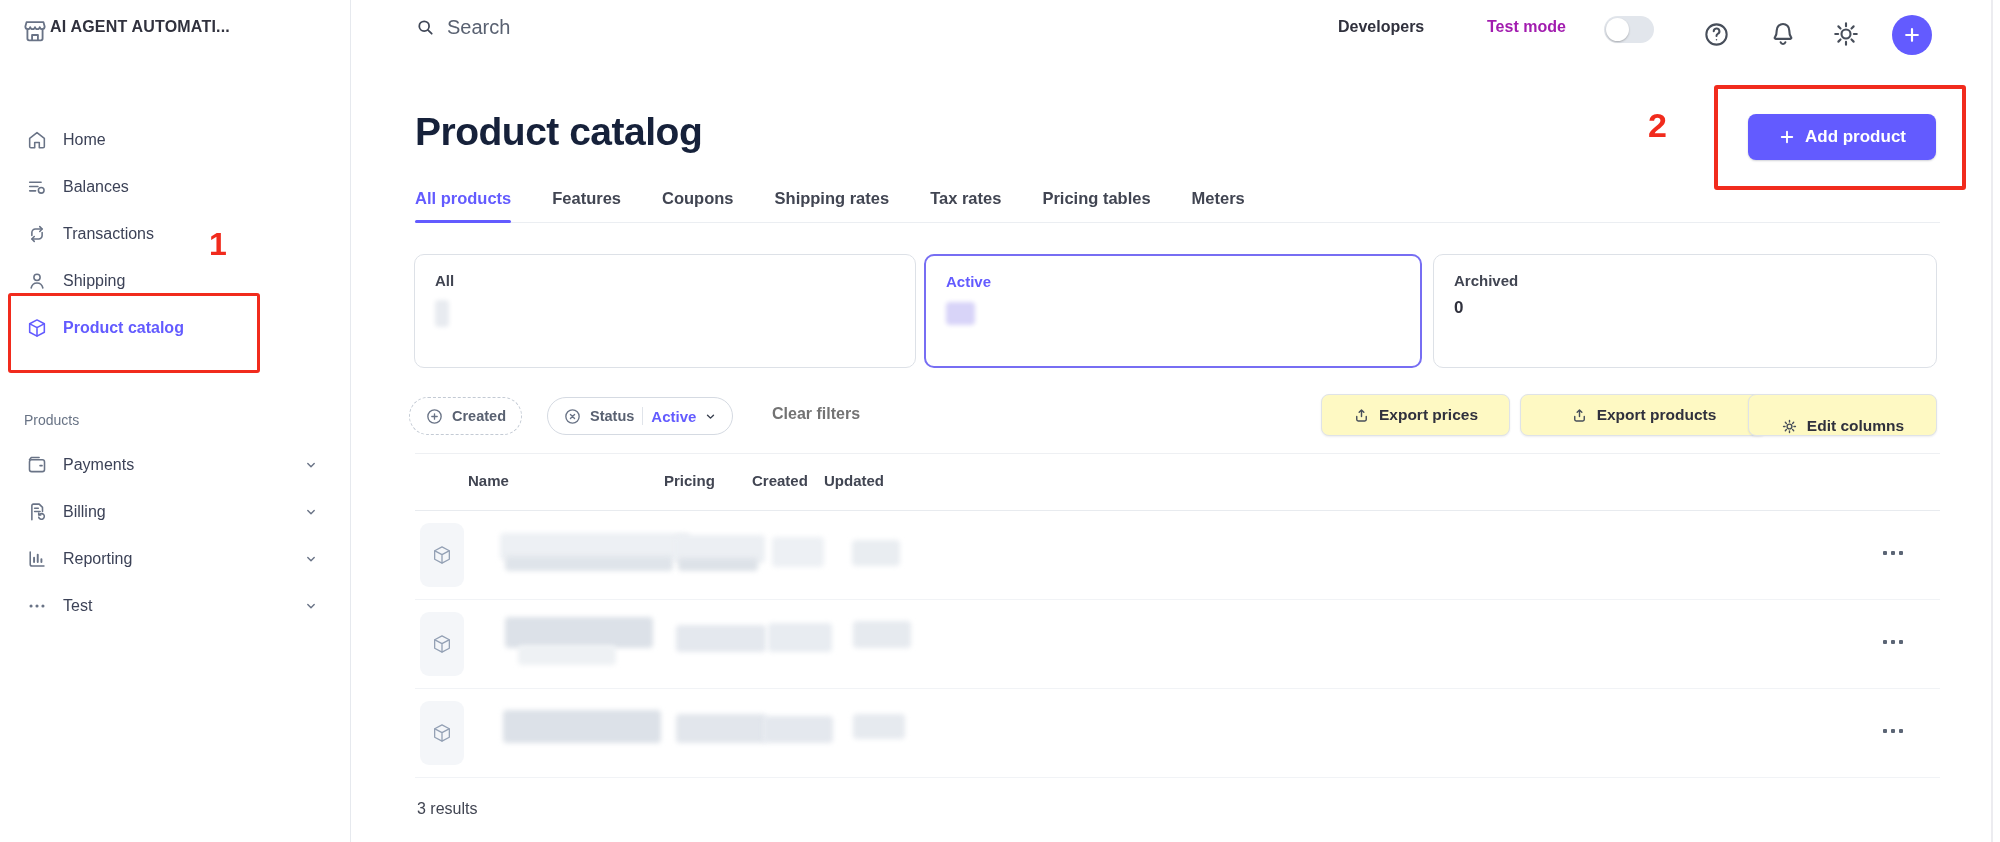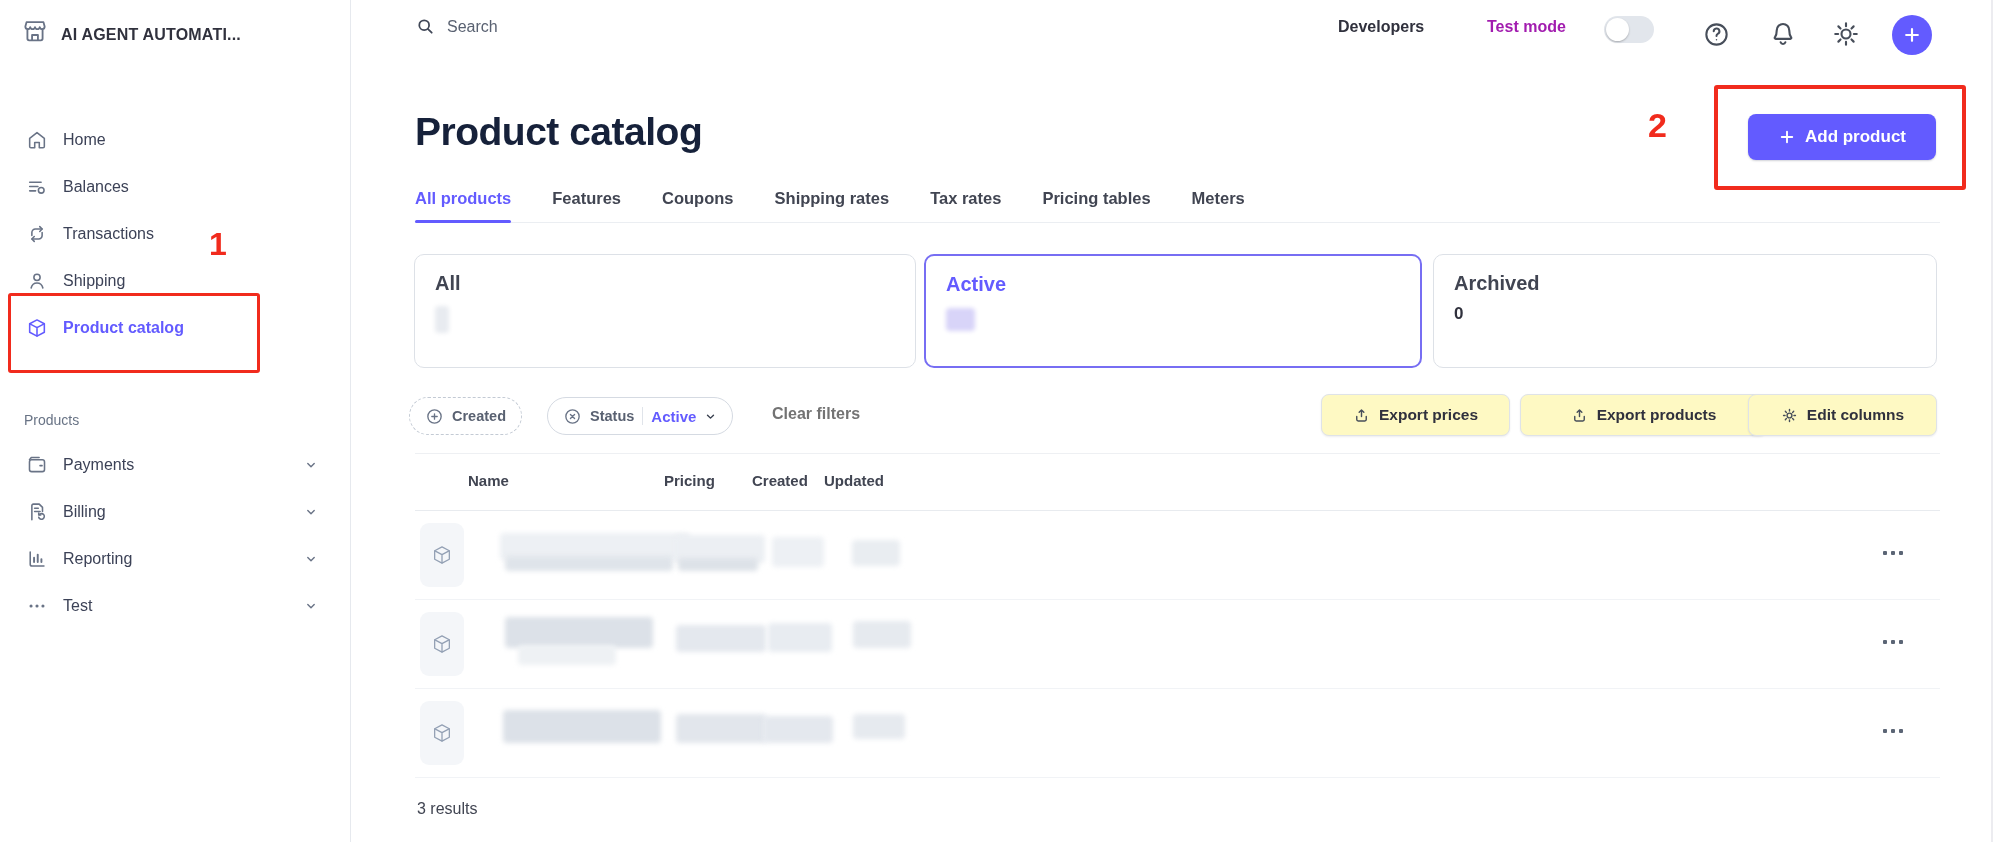--- a/index.html
+++ b/index.html
@@ -3,21 +3,21 @@
 <meta charset="utf-8">
 <style>
   html,body{margin:0;padding:0;background:#fff;}
   #app{position:relative;width:2000px;height:842px;background:#ffffff;overflow:hidden;
        font-family:"Liberation Sans",sans-serif;color:#1a1f36;}
   svg{display:block;}
   .stroke-ic{fill:none;stroke:currentColor;stroke-width:1.7;stroke-linecap:round;stroke-linejoin:round;}
 
   
   .sidebar-divider{position:absolute;left:350px;top:0;width:1px;height:842px;background:#e6e9ee;}
-  .brand{position:absolute;left:22px;top:18px;display:flex;align-items:flex-end;gap:13px;cursor:pointer;}
+  .brand{position:absolute;left:22px;top:18px;display:flex;align-items:flex-start;gap:2px;cursor:pointer;}
   .brand .ic{color:#697386;}
   .brand-label{font-size:16px;font-weight:700;color:#30313d;letter-spacing:.2px;white-space:nowrap;}
   .nav{position:absolute;left:0;top:116px;width:332px;}
   .nav-item{display:flex;align-items:center;height:47px;padding:0 14px 0 26px;cursor:pointer;
             color:#3c4257;font-size:16px;font-weight:500;}
   .nav-item .ic{width:22px;color:#697386;}
   .nav-item .lbl{margin-left:15px;white-space:nowrap;}
   .nav-item.active{color:#635bff;font-weight:700;}
   .nav-item.active .ic{color:#635bff;}
   .chev{margin-left:auto;color:#697386;}
@@ -26,21 +26,21 @@
 
   
   .red-box-1{position:absolute;left:8px;top:293px;width:246px;height:74px;border:3px solid #f12b1d;border-radius:3px;}
   .red-num-1{position:absolute;left:209px;top:226px;font-size:32px;font-weight:700;color:#f12b1d;}
   .red-box-2{position:absolute;left:1714px;top:85px;width:244px;height:97px;border:4px solid #f12b1d;border-radius:3px;}
   .red-num-2{position:absolute;left:1648px;top:106px;font-size:34px;font-weight:700;color:#f12b1d;}
 
   
   .search{position:absolute;left:415px;top:16px;display:flex;align-items:center;gap:11px;cursor:text;}
   .search .ic{color:#404757;}
-  .search-label{font-size:16px;font-weight:500;color:#596171;}
+  .search-label{font-size:20px;font-weight:500;color:#596171;}
   .developers{position:absolute;left:1338px;top:18px;font-size:16px;font-weight:600;color:#30313d;cursor:pointer;}
   .testmode-label{position:absolute;left:1487px;top:18px;font-size:16px;font-weight:700;color:#a21caf;}
   .toggle{position:absolute;left:1604px;top:16px;width:50px;height:27px;border-radius:14px;background:#e2e6ec;cursor:pointer;}
   .toggle .knob{position:absolute;left:2px;top:2px;width:23px;height:23px;border-radius:50%;background:#fff;
                 box-shadow:0 1px 2px rgba(0,0,0,.25);}
   .icon-btn{position:absolute;color:#474e5a;cursor:pointer;}
   .plus-btn{position:absolute;left:1892px;top:15px;width:40px;height:40px;border-radius:50%;background:#635bff;
             display:flex;align-items:center;justify-content:center;color:#fff;cursor:pointer;}
   .scroll-edge{position:absolute;left:1991px;top:0;width:2px;height:842px;background:#ececf0;}
 
@@ -50,21 +50,21 @@
                display:flex;align-items:center;justify-content:center;gap:9px;color:#fff;
                font-size:17px;font-weight:700;cursor:pointer;box-shadow:0 1px 2px rgba(26,31,54,.2);}
   .tabs{position:absolute;left:415px;top:189px;width:1525px;display:flex;gap:41px;border-bottom:1px solid #ebeef2;
         padding-bottom:14px;}
   .tab{font-size:16.5px;font-weight:600;color:#414552;cursor:pointer;position:relative;white-space:nowrap;}
   .tab.active{color:#635bff;}
   .tab.active::after{content:"";position:absolute;left:0;right:0;bottom:-15px;height:3px;border-radius:2px;background:#635bff;}
 
   .card{position:absolute;top:254px;height:114px;border:1px solid #dde1e7;border-radius:10px;background:#fff;
         box-sizing:border-box;padding:17px 20px;cursor:pointer;}
-  .card-label{font-size:20px;font-weight:600;color:#414552;}
+  .card-label{font-size:15px;font-weight:600;color:#414552;}
   .card.active-card{border:2px solid #776ef3;}
   .card.active-card .card-label{color:#635bff;font-weight:700;}
   .card-value{margin-top:9px;font-size:17px;font-weight:700;color:#30313d;}
   .blob{filter:blur(2px);border-radius:4px;}
 
   .chip{position:absolute;top:397px;height:38px;display:flex;align-items:center;gap:8px;padding:0 15px;
         border-radius:19px;box-sizing:border-box;background:#fff;cursor:pointer;
         font-size:14.5px;font-weight:600;color:#596171;}
   .chip .ic{color:#697386;}
   .chip-created{left:409px;border:1.5px dashed #c3cad4;}
@@ -344,21 +344,21 @@
   </div>
   <div class="act-btn" style="left:1520px;width:247px;">
     <span class="ic">
       <svg width="17" height="17" viewBox="0 0 24 24" class="stroke-ic" style="stroke-width:2">
           <path d="M12 13.5V4.2M8.7 7.4 12 4.1l3.3 3.3"></path>
           <path d="M5.3 13.5v4.2a2 2 0 0 0 2 2h9.4a2 2 0 0 0 2-2v-4.2"></path>
         </svg>
     </span>
     <span>Export products</span>
   </div>
-  <div class="act-btn" style="left:1748px;width:189px;">
+  <div class="act-btn" style="left:1748px;width:189px;align-items:flex-end;">
     <span class="ic">
       <svg width="17" height="17" viewBox="0 0 24 24" class="stroke-ic" style="stroke-width:2">
           <circle cx="12" cy="12" r="3.4"></circle>
           <path d="M12 3.6v2.1M12 18.3v2.1M3.6 12h2.1M18.3 12h2.1M6.1 6.1l1.5 1.5M16.4 16.4l1.5 1.5M17.9 6.1l-1.5 1.5M7.6 16.4l-1.5 1.5"></path>
         </svg>
     </span>
     <span>Edit columns</span>
   </div>
 
   <div class="table-top-line"></div>

